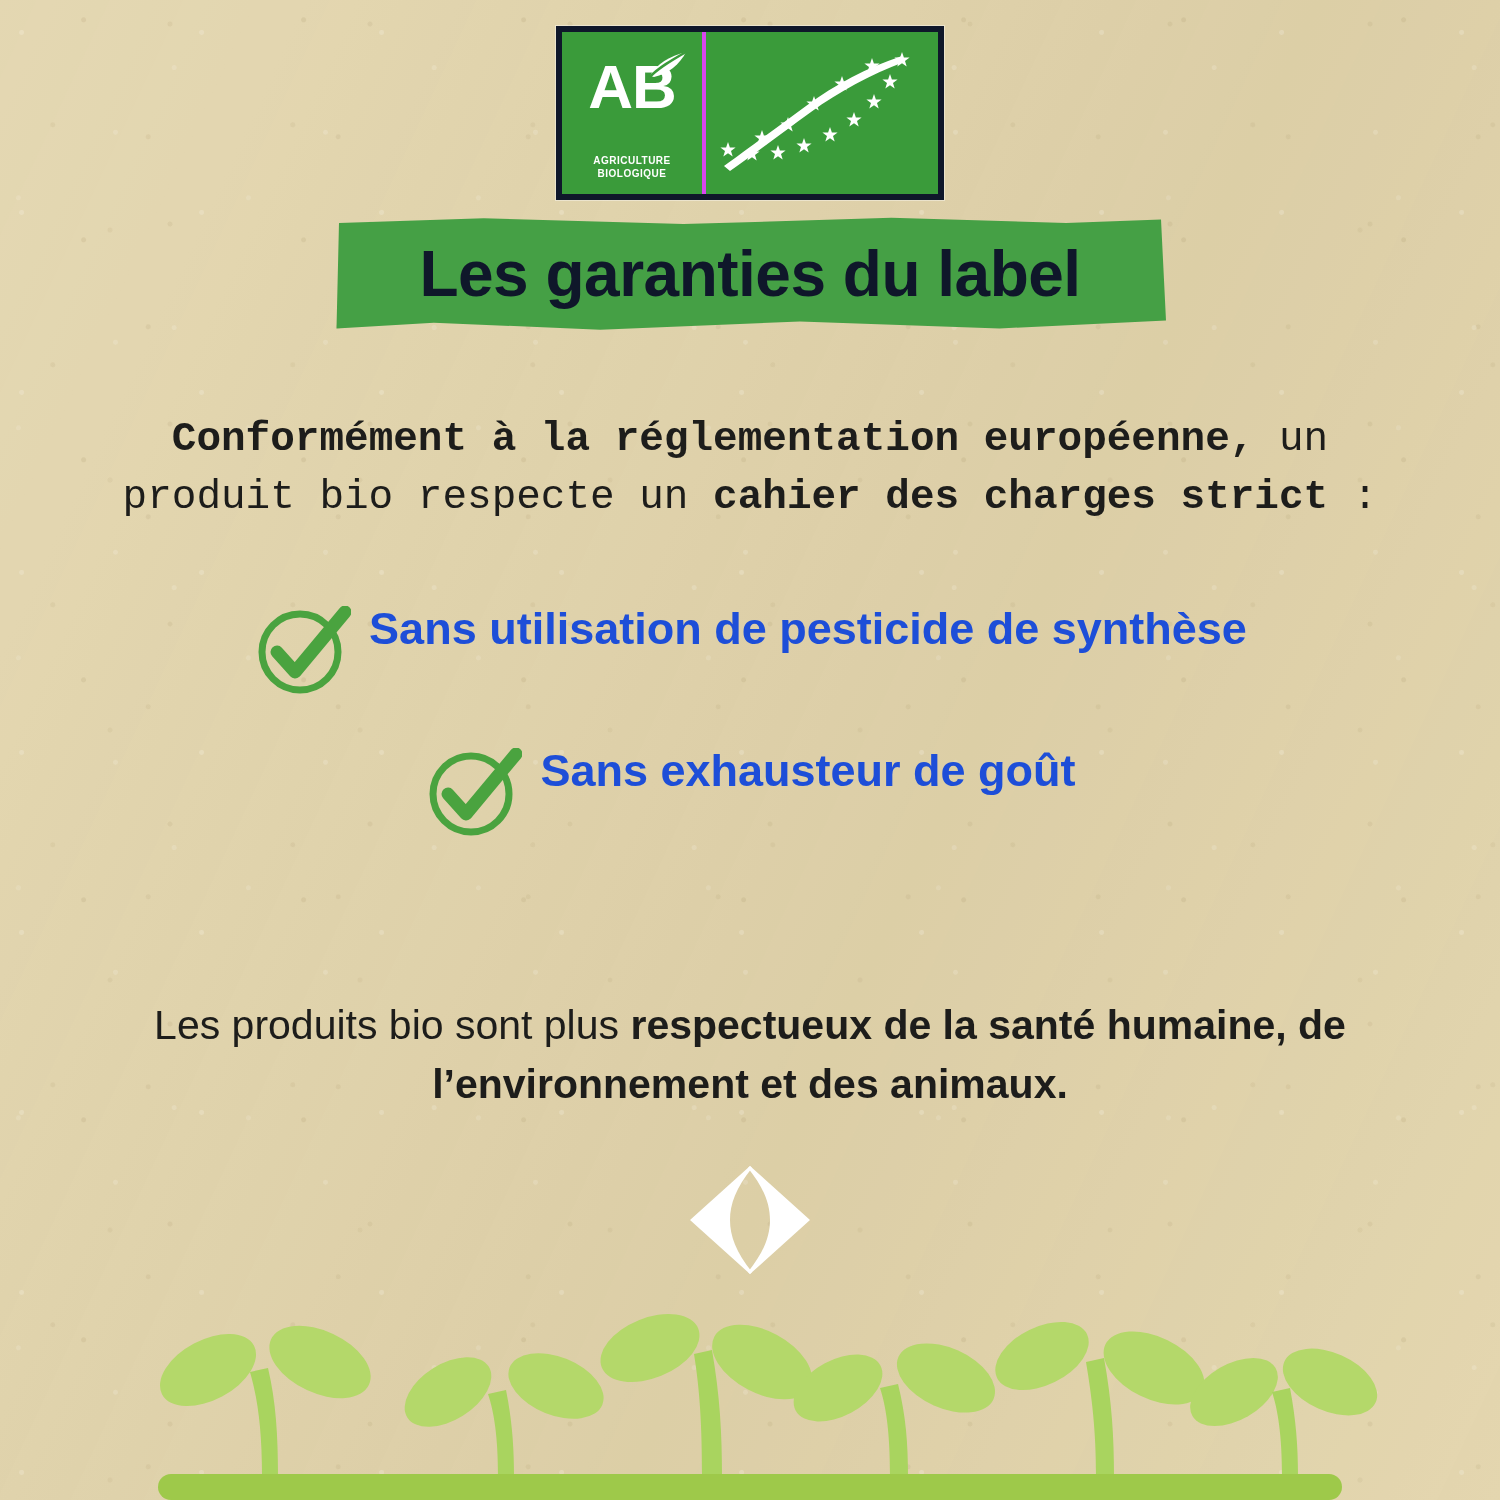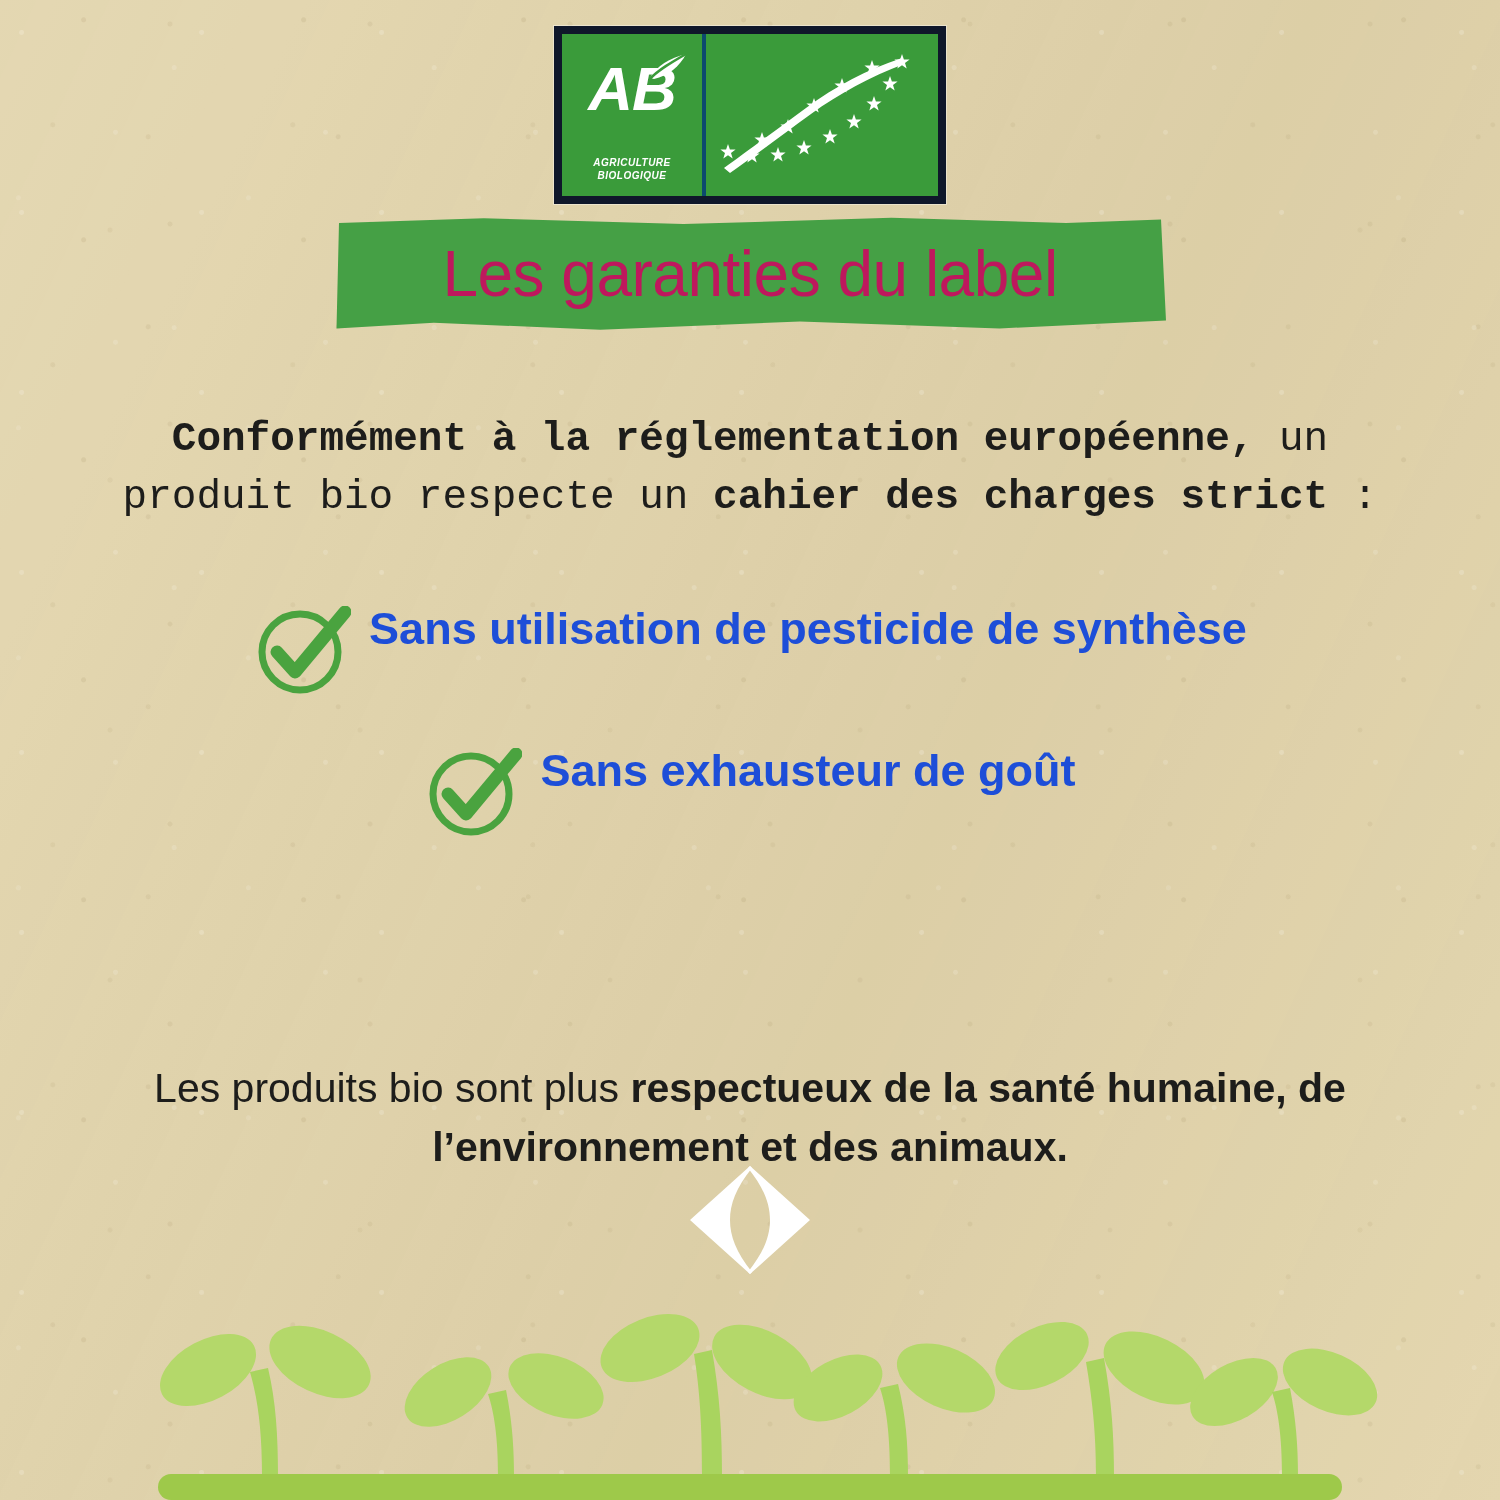--- a/index.html
+++ b/index.html
@@ -45,24 +45,23 @@
   .logo-row {
     position: absolute;
     top: 26px;
     left: 0;
     width: 100%;
     display: flex;
     justify-content: center;
   }
   .logo-box {
     display: flex;
-    border: 8px solid #0f172a;
-    background: #0c4a6e;
+    border: 6px solid #0f172a;
+    background: #d946ef;
     box-shadow: 0 0 0 1px rgba(255,255,255,.4);
-    font-style: italic;
   }
   .ab-panel {
     width: 140px;
     height: 162px;
     background: #3a9b3a;
     position: relative;
   }
   .ab-letters {
     position: absolute;
     top: 24px;
@@ -114,23 +113,23 @@
     inset: 0;
     background: #45a045;
     clip-path: polygon(0.6% 6%, 18% 2%, 42% 7%, 67% 1.5%, 88% 6%, 99.4% 3%, 100% 90%, 80% 97%, 56% 91%, 32% 98%, 12% 92%, 0.3% 97%);
   }
   .banner-title {
     position: absolute;
     inset: 0;
     display: flex;
     align-items: center;
     justify-content: center;
-    color: #be185d;
+    color: #0f172a;
     font-size: 64px;
-    font-weight: normal;
+    font-weight: bold;
     letter-spacing: -0.5px;
   }
 
   
   .intro {
     position: absolute;
     top: 410px;
     left: 90px;
     width: 1320px;
     text-align: center;
@@ -164,21 +163,21 @@
     font-size: 45px;
     font-weight: bold;
     line-height: 1.28;
     text-align: center;
     max-width: 1240px;
   }
 
   
   .closing {
     position: absolute;
-    top: 1059px;
+    top: 996px;
     left: 30px;
     width: 1440px;
     text-align: center;
     color: #1d1d1b;
     font-size: 41px;
     line-height: 1.45;
   }
   .closing b { font-weight: bold; }
 
   

